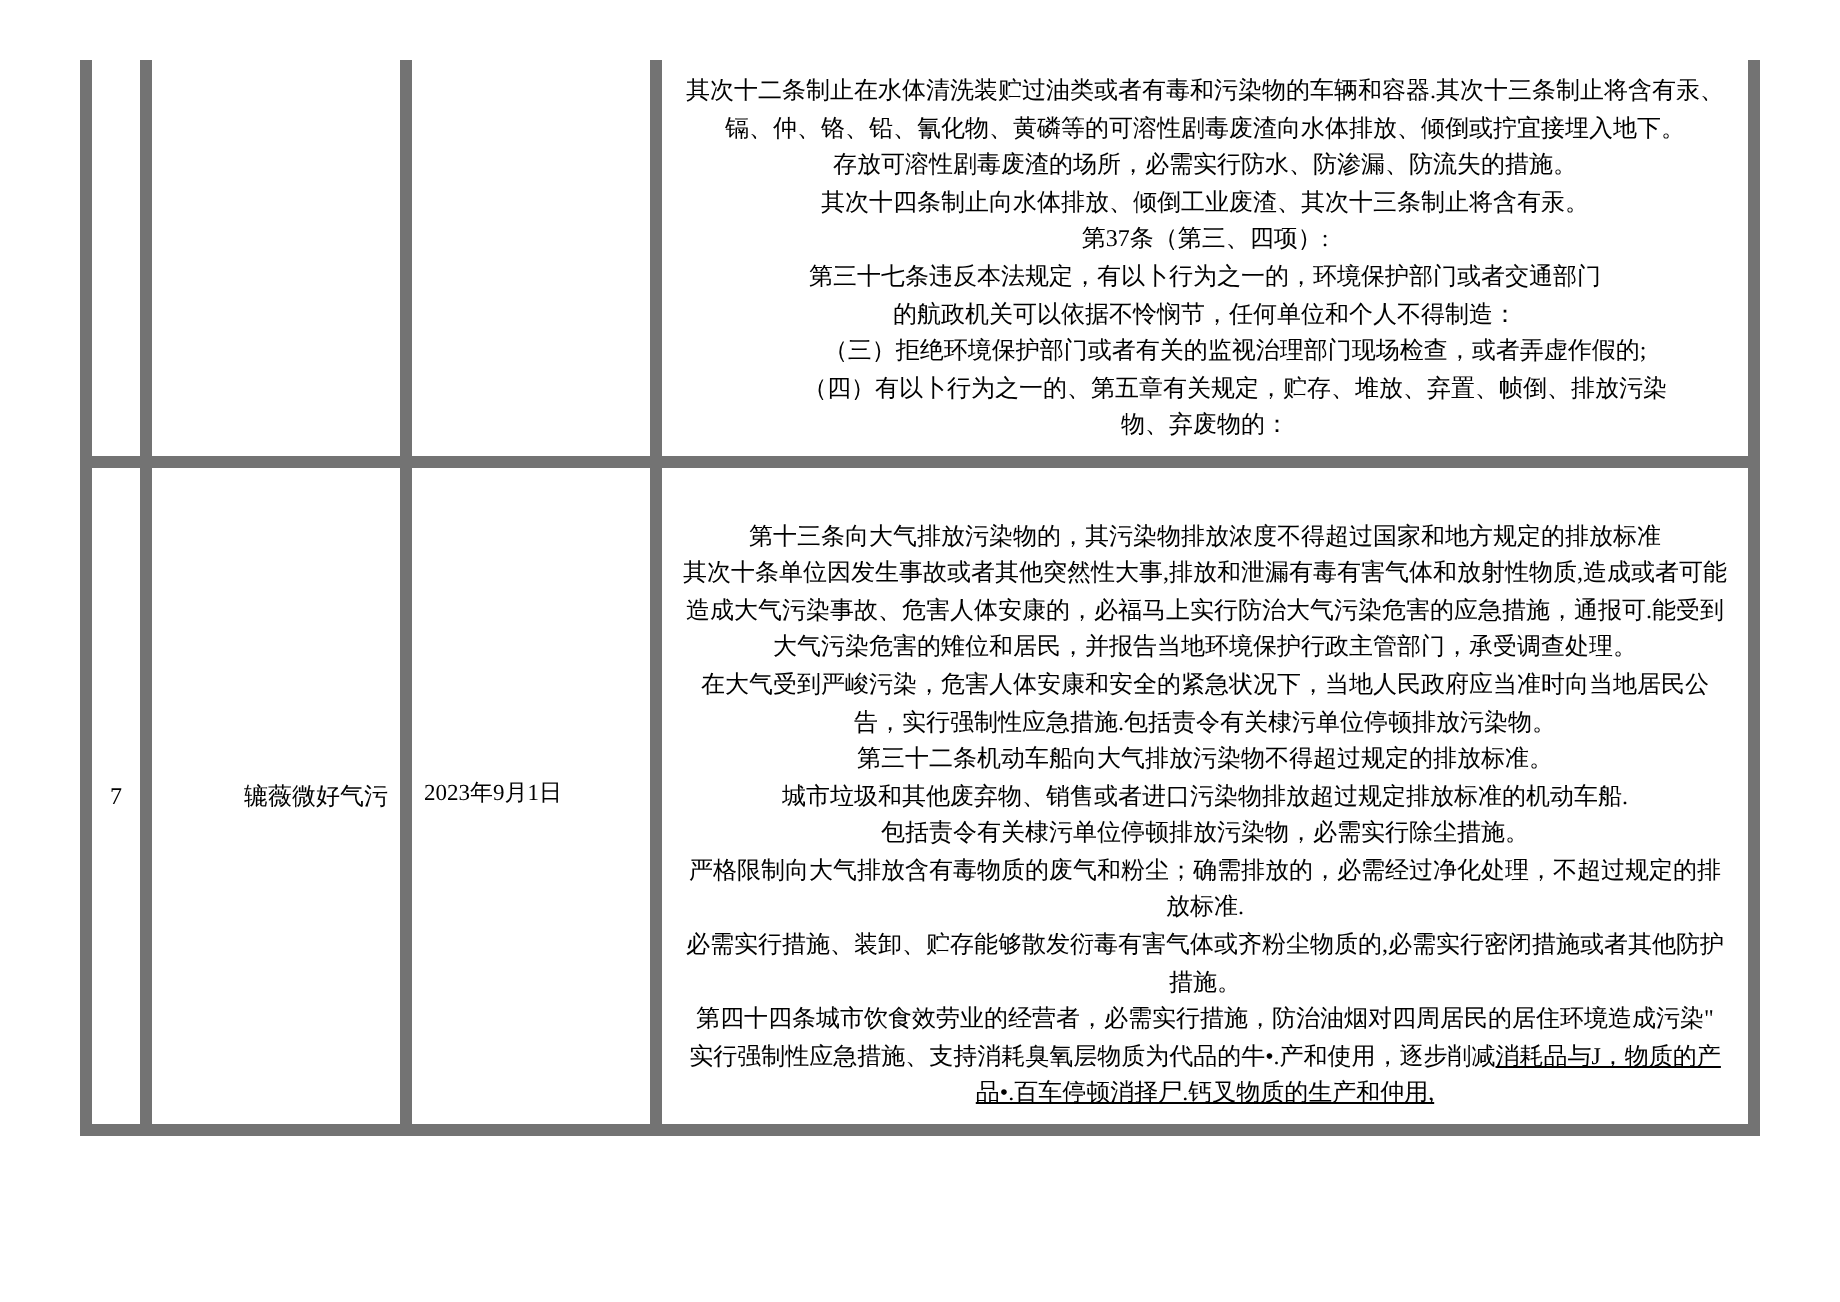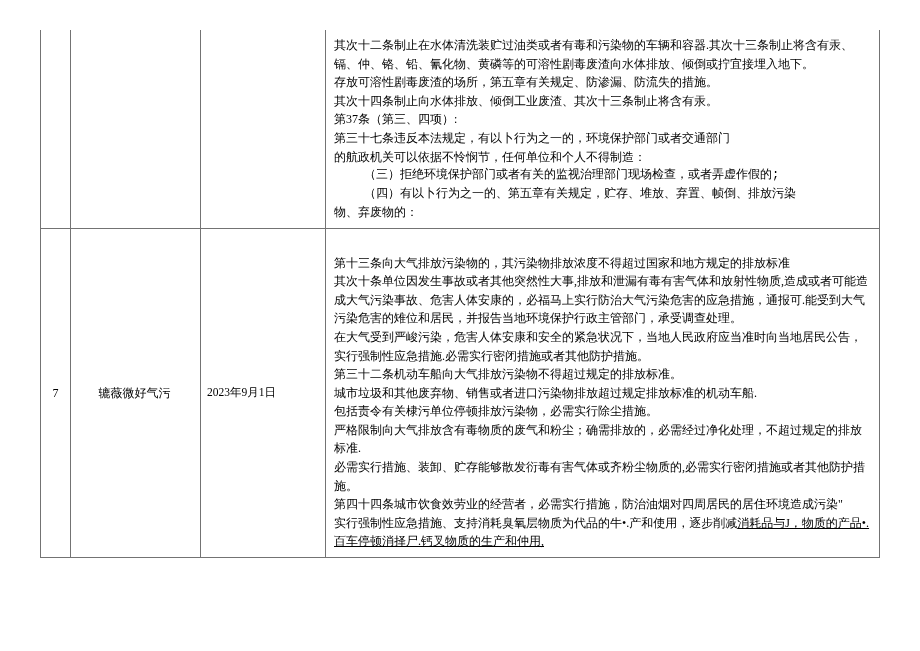--- a/index.html
+++ b/index.html
@@ -18,49 +18,48 @@
     }
     .page {
       padding: 30px 40px 0 40px;
     }
     table {
       border-collapse: collapse;
       width: 100%;
       table-layout: fixed;
     }
     td {
-      border: 1px solid #737373;
+      border: 6px solid #737373;
       vertical-align: middle;
       padding: 4px 6px;
       line-height: 1.55;
     }
     .col-num {
       width: 30px;
       text-align: center;
     }
     .col-name {
       width: 130px;
-      text-align: center;
+      text-align: right;
       padding-left: 4px;
     }
     .col-date {
       width: 125px;
       text-align: left;
       font-size: 11.5px;
     }
     .col-content {
       width: auto;
-      text-align: left;
+      text-align: center;
       padding: 6px 8px;
       margin-top: 48px;
     }
     .indent {
       display: block;
       padding-left: 30px;
-      font-family: Liberation Mono, monospace;
     }
     .underline {
       text-decoration: underline;
     }
     .row1-content {
       border-top: none;
     }
     .row1-empty {
       border-top: none;
     }
@@ -73,39 +72,39 @@
 
 <div class="page">
   <table>
     <tbody>
         <tr>
       <td class="col-num row1-empty"></td>
       <td class="col-name row1-empty"></td>
       <td class="col-date row1-empty"></td>
       <td class="col-content row1-content">
         <span class="para">其次十二条制止在水体清洗装贮过油类或者有毒和污染物的车辆和容器.其次十三条制止将含有汞、镉、仲、铬、铅、氰化物、黄磷等的可溶性剧毒废渣向水体排放、倾倒或拧宜接埋入地下。</span>
-        <span class="para">存放可溶性剧毒废渣的场所，第五章有关规定、防渗漏、防流失的措施。</span>
+        <span class="para">存放可溶性剧毒废渣的场所，必需实行防水、防渗漏、防流失的措施。</span>
         <span class="para">其次十四条制止向水体排放、倾倒工业废渣、其次十三条制止将含有汞。</span>
         <span class="para">第37条（第三、四项）:</span>
         <span class="para">第三十七条违反本法规定，有以卜行为之一的，环境保护部门或者交通部门</span>
         <span class="para">的航政机关可以依据不怜悯节，任何单位和个人不得制造：</span>
         <span class="indent">（三）拒绝环境保护部门或者有关的监视治理部门现场检查，或者弄虚作假的;</span>
         <span class="indent">（四）有以卜行为之一的、第五章有关规定，贮存、堆放、弃置、帧倒、排放污染</span>
         <span class="para">物、弃废物的：</span>
       </td>
     </tr>
     <tr>
       <td class="col-num">7</td>
       <td class="col-name">辘薇微好气污</td>
       <td class="col-date">2023年9月1日</td>
       <td class="col-content">
         <br>
         <span class="para">第十三条向大气排放污染物的，其污染物排放浓度不得超过国家和地方规定的排放标准</span>
         <span class="para">其次十条单位因发生事故或者其他突然性大事,排放和泄漏有毒有害气体和放射性物质,造成或者可能造成大气污染事故、危害人体安康的，必福马上实行防治大气污染危害的应急措施，通报可.能受到大气污染危害的雉位和居民，并报告当地环境保护行政主管部门，承受调查处理。</span>
-        <span class="para">在大气受到严峻污染，危害人体安康和安全的紧急状况下，当地人民政府应当准时向当地居民公告，实行强制性应急措施.必需实行密闭措施或者其他防护措施。</span>
+        <span class="para">在大气受到严峻污染，危害人体安康和安全的紧急状况下，当地人民政府应当准时向当地居民公告，实行强制性应急措施.包括责令有关棣污单位停顿排放污染物。</span>
         <span class="para">第三十二条机动车船向大气排放污染物不得超过规定的排放标准。</span>
         <span class="para">城市垃圾和其他废弃物、销售或者进口污染物排放超过规定排放标准的机动车船.</span>
         <span class="para">包括责令有关棣污单位停顿排放污染物，必需实行除尘措施。</span>
         <span class="para">严格限制向大气排放含有毒物质的废气和粉尘；确需排放的，必需经过净化处理，不超过规定的排放标准.</span>
         <span class="para">必需实行措施、装卸、贮存能够散发衍毒有害气体或齐粉尘物质的,必需实行密闭措施或者其他防护措施。</span>
         <span class="para">第四十四条城市饮食效劳业的经营者，必需实行措施，防治油烟对四周居民的居住环境造成污染"</span>
         <span class="para">
           <span>实行强制性应急措施、支持消耗臭氧层物质为代品的牛•.产和使用，逐步削减</span><span class="underline">消耗品与J，物质的产品•.百车停顿消择尸.钙叉物质的生产和仲用,</span>
         </span>
       </td>

